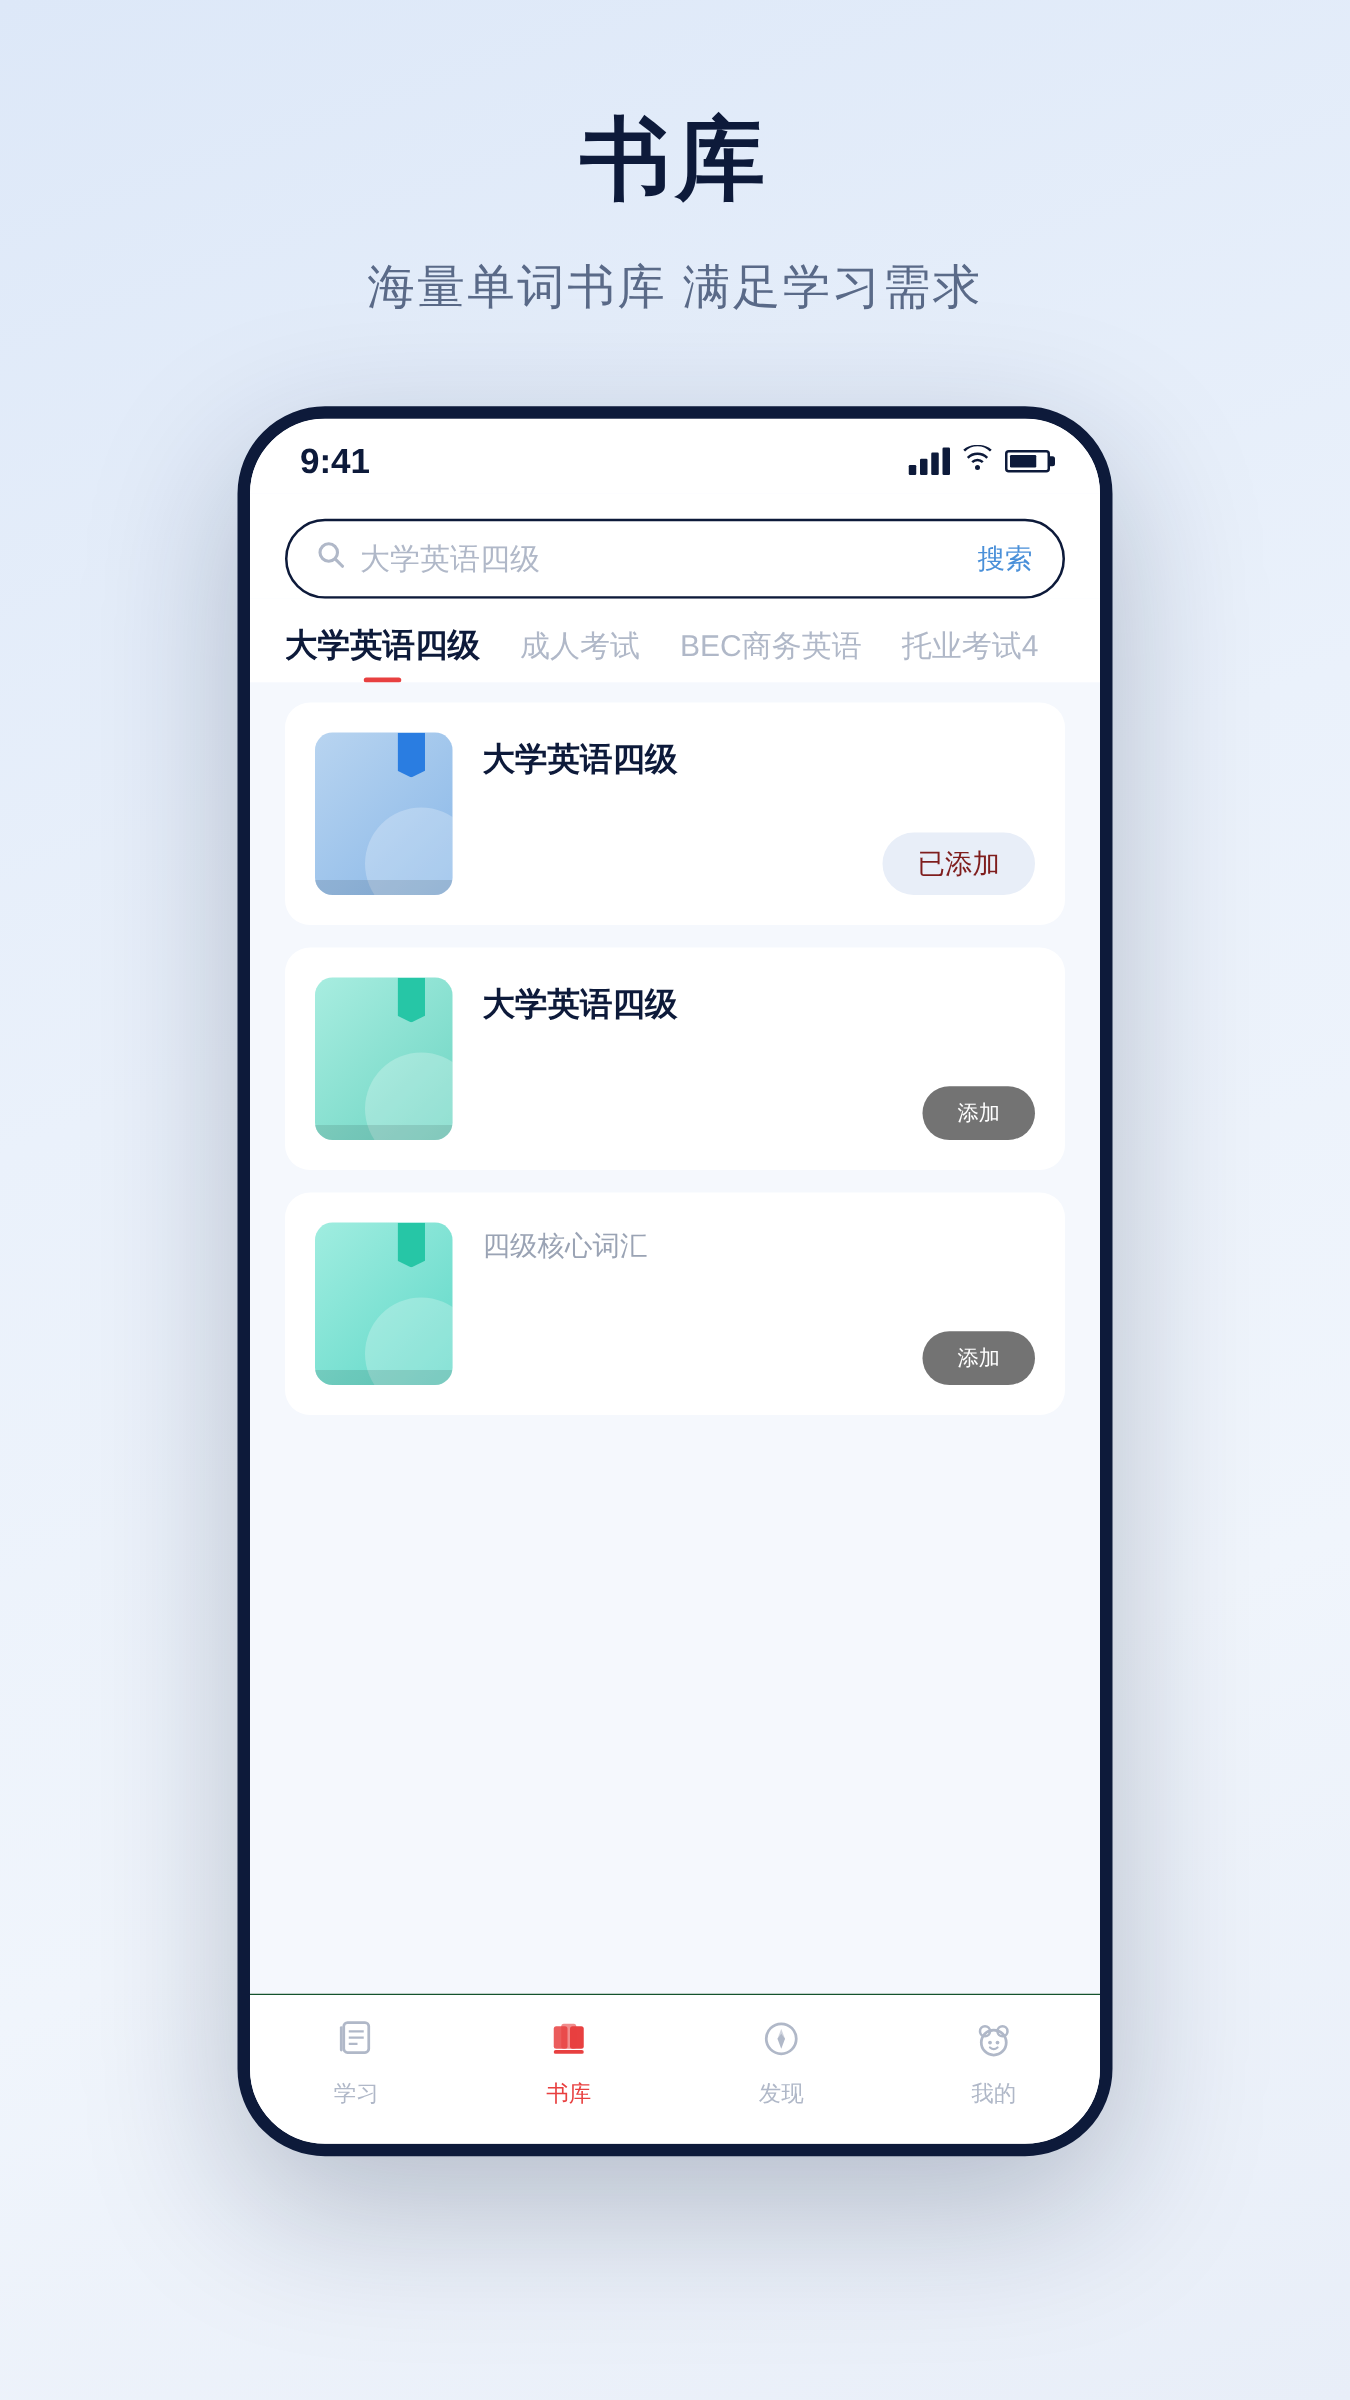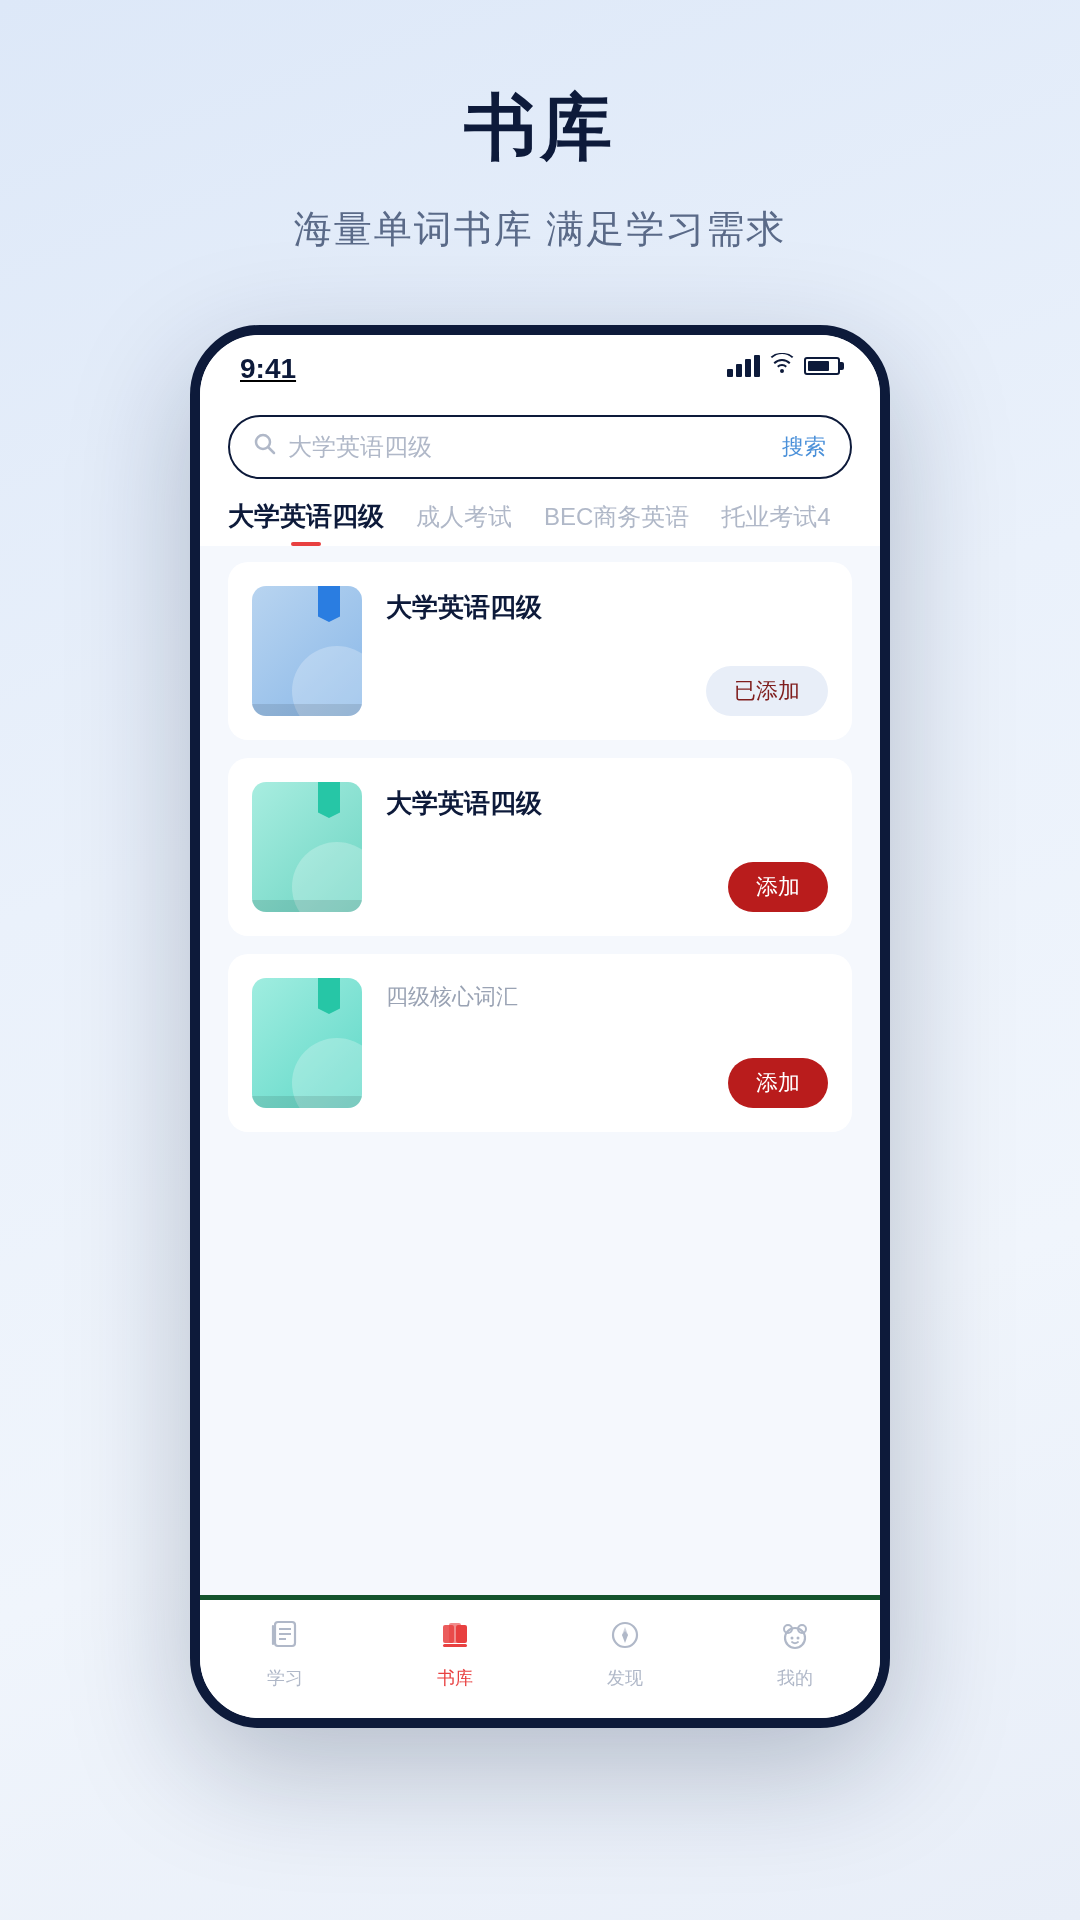--- a/index.html
+++ b/index.html
@@ -40,24 +40,23 @@
       box-shadow: 0 40px 120px rgba(13,26,58,0.25);
       overflow: hidden;
       position: relative;
       padding-bottom: 0;
     }
 
     
     .status-bar {
       display: flex;
       justify-content: space-between;
-      align-items: flex-start;
+      align-items: center;
       padding: 18px 40px 10px 40px;
       background: #fff;
-      text-decoration: underline;
     }
 
     .status-time {
       font-size: 28px;
       font-weight: 600;
       color: #0d1a3a;
     }
 
     .status-icons {
       display: flex;
@@ -289,37 +288,37 @@
       background: #e8eef8;
       color: #7f1d1d;
       border: none;
       border-radius: 28px;
       padding: 10px 28px;
       font-size: 22px;
       font-weight: 500;
     }
 
     .btn-add {
-      background: #b91c1c;
+      background: #737373;
       color: #fff;
       border: none;
       border-radius: 28px;
       padding: 10px 28px;
-      font-size: 22px;
+      font-size: 17px;
       font-weight: 500;
     }
 
     
     .bottom-nav {
       display: flex;
       justify-content: space-around;
       align-items: center;
       background: #fff;
       padding: 18px 0 28px 0;
-      border-top: 5px solid #14532d;
+      border-top: 1px solid #14532d;
     }
 
     .nav-item {
       display: flex;
       flex-direction: column;
       align-items: center;
       gap: 6px;
     }
 
     .nav-icon {

